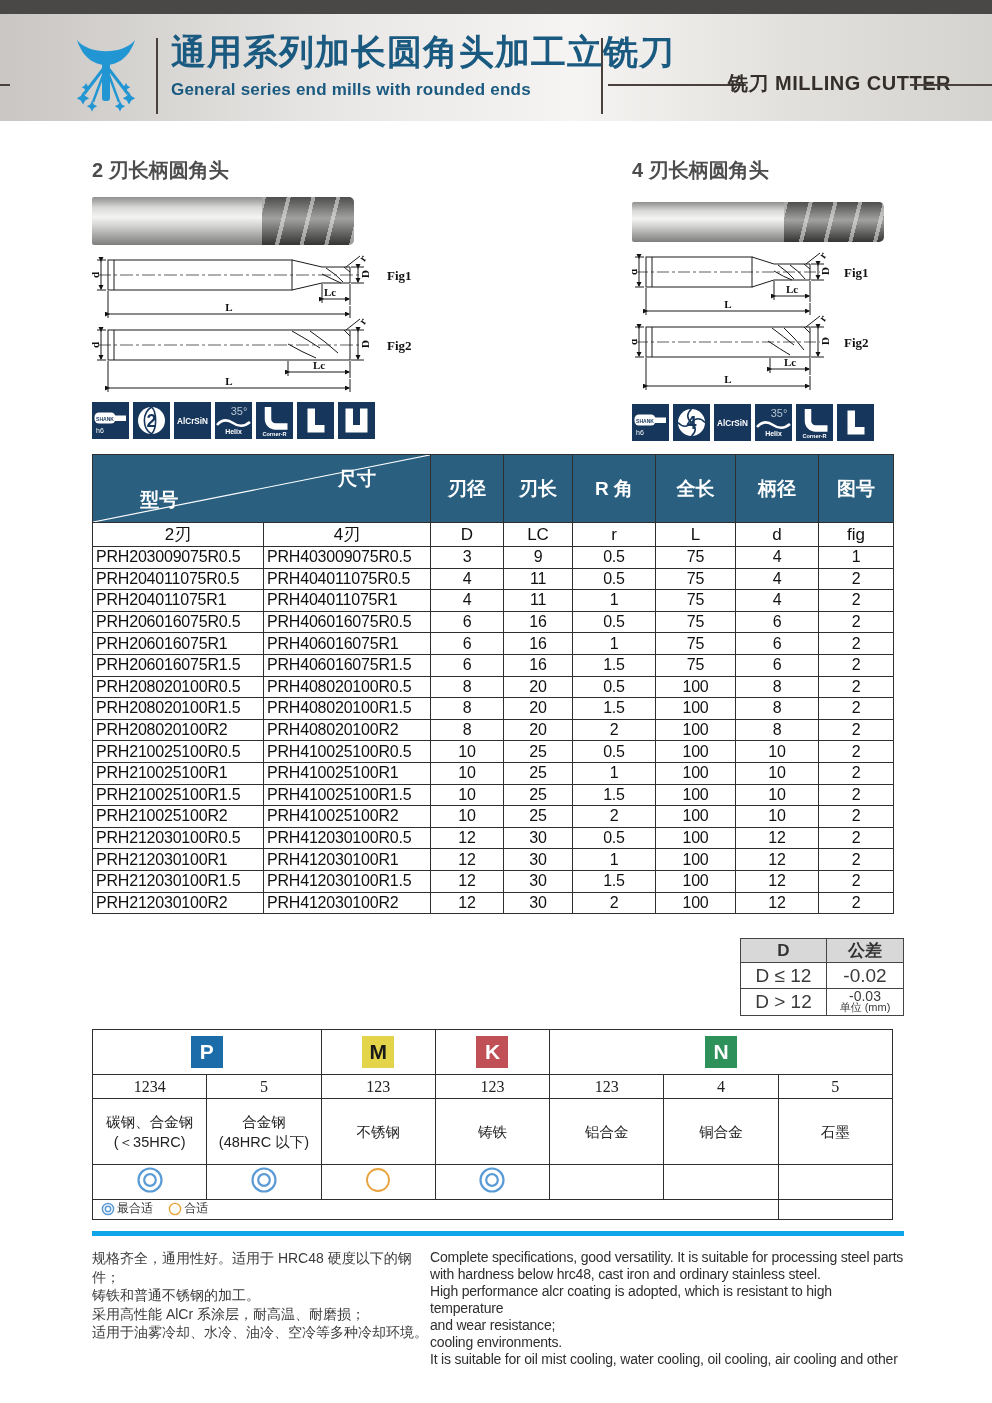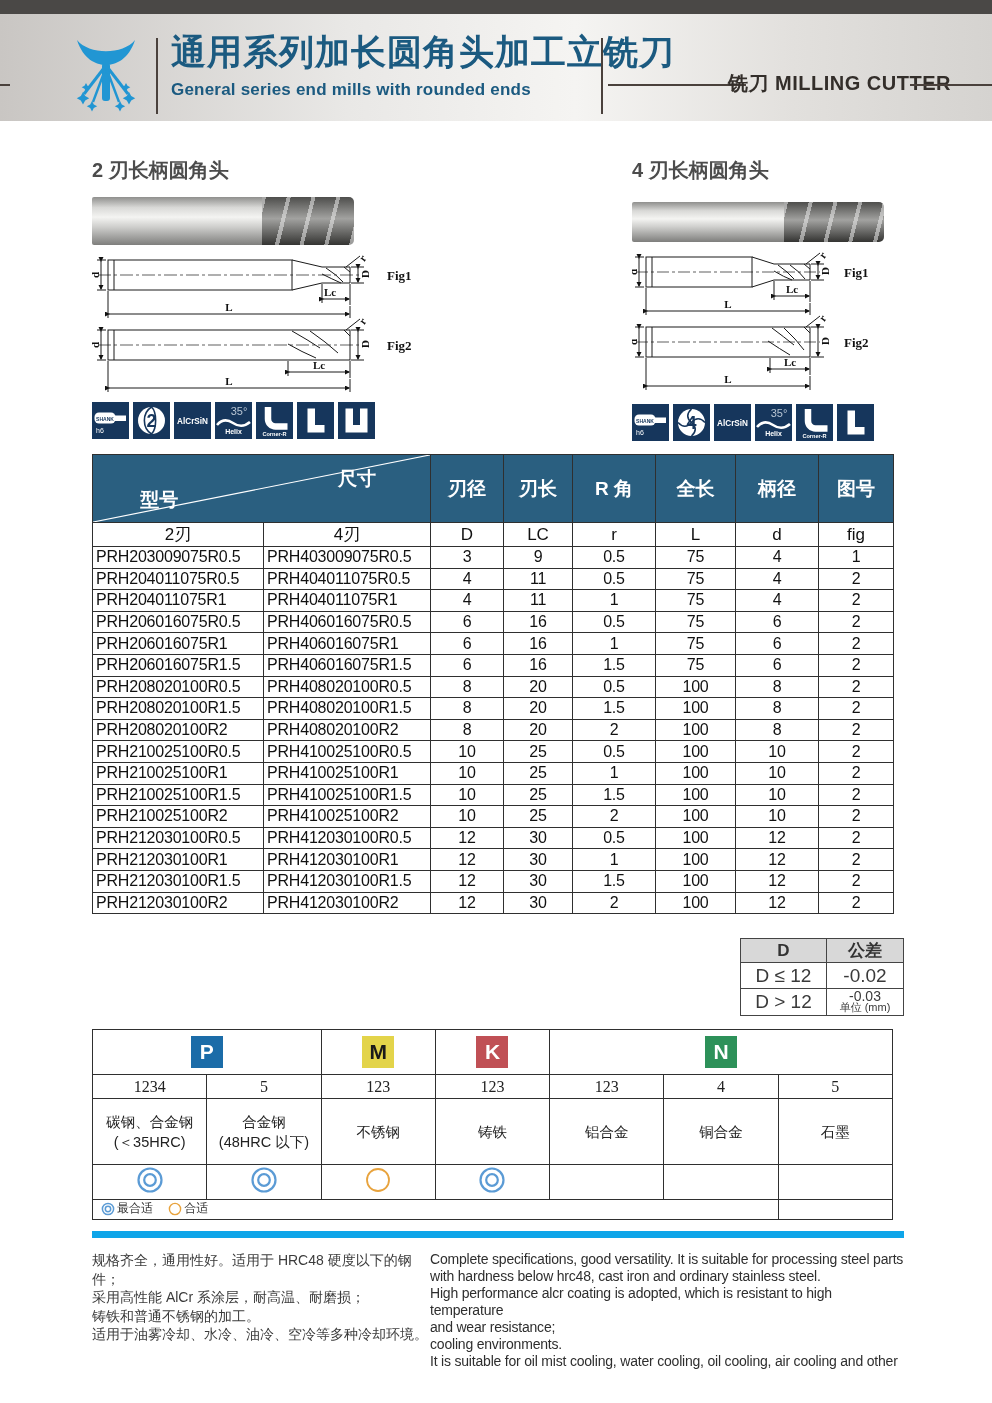--- a/index.html
+++ b/index.html
@@ -81,21 +81,21 @@
   .mat-table { margin-top:13px; width:801px; table-layout:fixed; }
   .mat-table th, .mat-table td { border:1px solid #2f2f2f; text-align:center; vertical-align:middle; }
   .mat-table .grp { height:45px; background:#fff; }
   .grp-badge { display:inline-block; width:32px; height:32px; line-height:32px; font-size:21px; font-weight:700; }
   .mat-table .code td { height:24px; font-family:"Liberation Serif", serif; font-size:16px; color:#222; }
   .mat-table .name td { height:66px; font-size:14.5px; color:#222; white-space:pre-line; line-height:20px; }
   .mat-table .fit td { height:34px; }
   .legend-cell { height:20px; text-align:left !important; padding-left:8px; font-size:12px; color:#333; }
   .legend-item { display:inline-flex; align-items:center; margin-right:12px; gap:2px; }
   
-  .notes { margin-top:11px; border-top:7px solid #0ea5e9; padding-top:13px; display:flex;justify-content:center; }
+  .notes { margin-top:11px; border-top:5px solid #0ea5e9; padding-top:13px; display:flex;justify-content:center; }
   .notes-zh { width:338px; font-size:14px; color:#3b3b3b; line-height:18.5px; }
   .notes-en { flex:1; font-size:14px; color:#2e2e2e; line-height:17px; letter-spacing:-0.2px; }
   .dim-text { font-family:"Liberation Serif", serif; font-weight:600; font-size:11px; fill:#111; }
   .fig-text { font-family:"Liberation Serif", serif; font-weight:600; font-size:13px; fill:#111; }
 </style>
 </head>
 <body>
 
 <div class="top-bar"></div>
 
@@ -674,22 +674,22 @@
         </span>
       </td>
       <td></td>
     </tr>
   </tbody>
     </table>
 
   <div class="notes">
     <div class="notes-zh">
         <div>规格齐全，通用性好。适用于 HRC48 硬度以下的钢件；</div>
+        <div>铸铁和普通不锈钢的加工。</div>
         <div>采用高性能 AlCr 系涂层，耐高温、耐磨损；</div>
-        <div>铸铁和普通不锈钢的加工。</div>
         <div>适用于油雾冷却、水冷、油冷、空冷等多种冷却环境。</div>
       </div>
     <div class="notes-en">
         <div>Complete specifications, good versatility. It is suitable for processing steel parts</div>
         <div> with hardness below hrc48, cast iron and ordinary stainless steel.</div>
         <div>High performance alcr coating is adopted, which is resistant to high temperature</div>
         <div>and wear resistance;</div>
         <div>cooling environments.</div>
         <div>It is suitable for oil mist cooling, water cooling, oil cooling, air cooling and other</div>
       </div>

